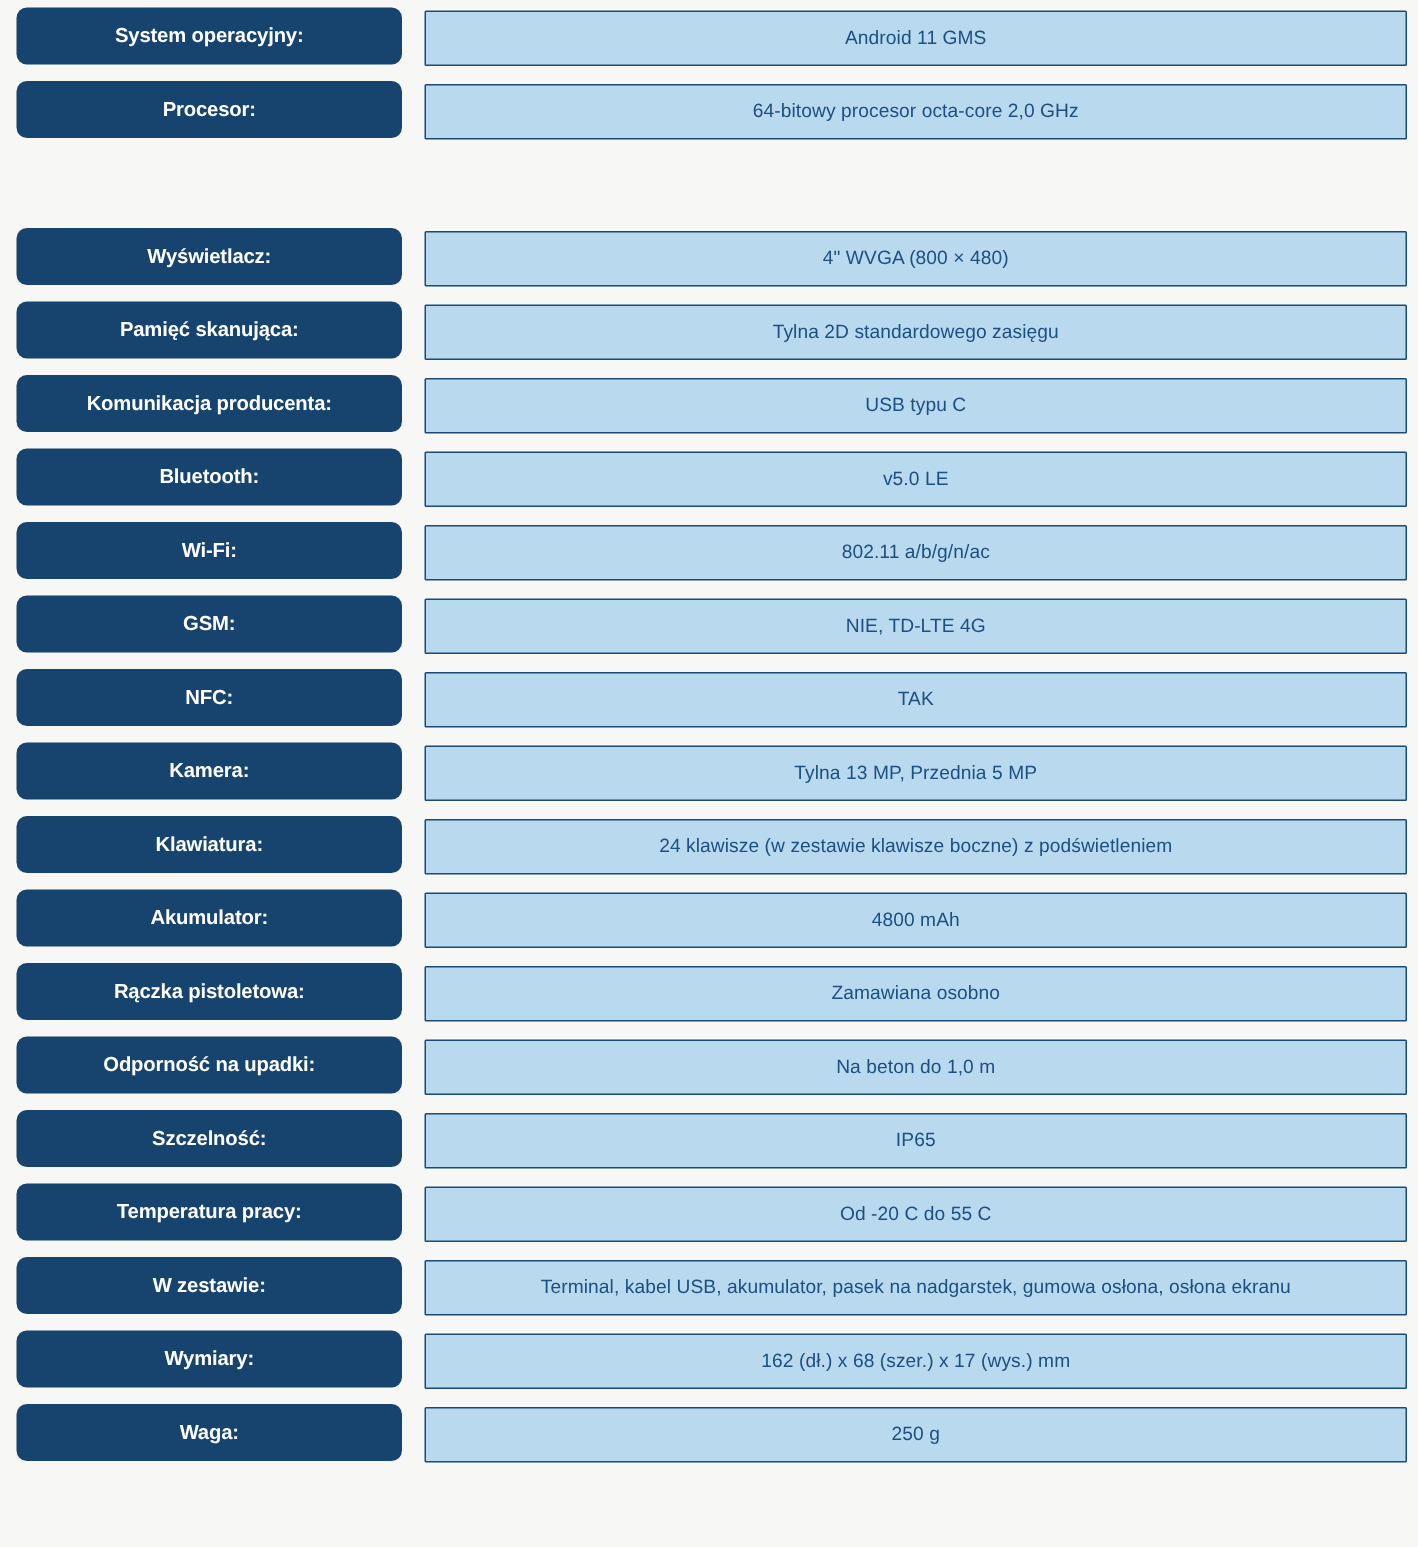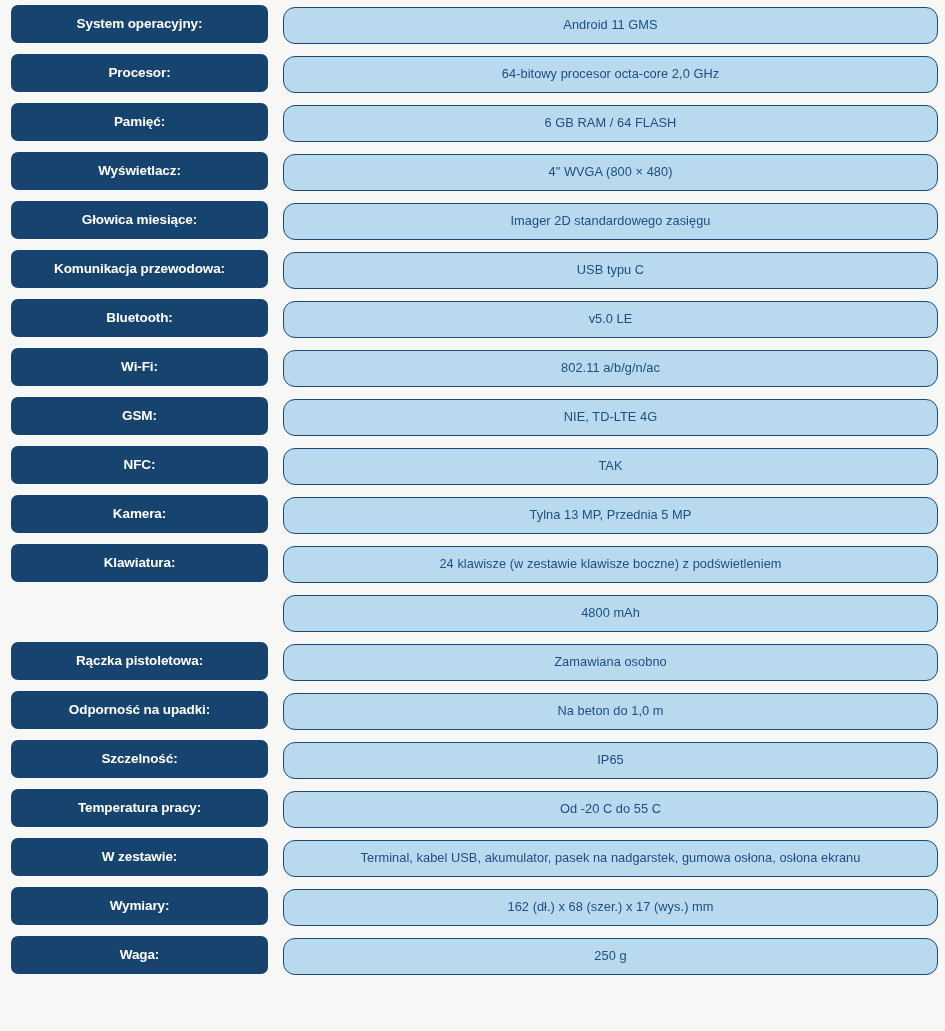--- a/index.html
+++ b/index.html
@@ -55,21 +55,21 @@
 
   
   .value-pill {
     position: absolute;
     left: 283px;
     top: 7px;
     width: 655px;
     height: 37px;
     background: #b9d9ee;
     border: 1.4px solid #1b4a74;
-    border-radius: 12px;
+    border-radius: 1px;
     display: flex;
     align-items: center;
     justify-content: center;
     box-sizing: border-box;
     padding: 0 8px;
   }
   .value-text {
     color: #1d4f80;
     font-size: 12.8px;
     font-weight: normal;
@@ -93,46 +93,40 @@
     </div>
     <div class="spec-row">
       <div class="label-pill">
         <span class="label-text">Procesor:</span>
       </div>
       <div class="value-pill">
         <span class="value-text">64-bitowy procesor octa-core 2,0 GHz</span>
       </div>
     </div>
     <div class="spec-row">
-      <div class="label-pill">
-        <span class="label-text">Pamięć:</span>
-      </div>
-      <div class="value-pill">
-        <span class="value-text">6 GB RAM / 64 FLASH</span>
-      </div>
     </div>
     <div class="spec-row">
       <div class="label-pill">
         <span class="label-text">Wyświetlacz:</span>
       </div>
       <div class="value-pill">
         <span class="value-text">4" WVGA (800 × 480)</span>
       </div>
     </div>
     <div class="spec-row">
       <div class="label-pill">
-        <span class="label-text">Głowica miesiące:</span>
-      </div>
-      <div class="value-pill">
-        <span class="value-text">Imager 2D standardowego zasięgu</span>
-      </div>
-    </div>
-    <div class="spec-row">
-      <div class="label-pill">
-        <span class="label-text">Komunikacja przewodowa:</span>
+        <span class="label-text">Pamięć skanująca:</span>
+      </div>
+      <div class="value-pill">
+        <span class="value-text">Tylna 2D standardowego zasięgu</span>
+      </div>
+    </div>
+    <div class="spec-row">
+      <div class="label-pill">
+        <span class="label-text">Komunikacja producenta:</span>
       </div>
       <div class="value-pill">
         <span class="value-text">USB typu C</span>
       </div>
     </div>
     <div class="spec-row">
       <div class="label-pill">
         <span class="label-text">Bluetooth:</span>
       </div>
       <div class="value-pill">
@@ -173,20 +167,23 @@
     </div>
     <div class="spec-row">
       <div class="label-pill">
         <span class="label-text">Klawiatura:</span>
       </div>
       <div class="value-pill">
         <span class="value-text">24 klawisze (w zestawie klawisze boczne) z podświetleniem</span>
       </div>
     </div>
     <div class="spec-row">
+      <div class="label-pill">
+        <span class="label-text">Akumulator:</span>
+      </div>
       <div class="value-pill">
         <span class="value-text">4800 mAh</span>
       </div>
     </div>
     <div class="spec-row">
       <div class="label-pill">
         <span class="label-text">Rączka pistoletowa:</span>
       </div>
       <div class="value-pill">
         <span class="value-text">Zamawiana osobno</span>

